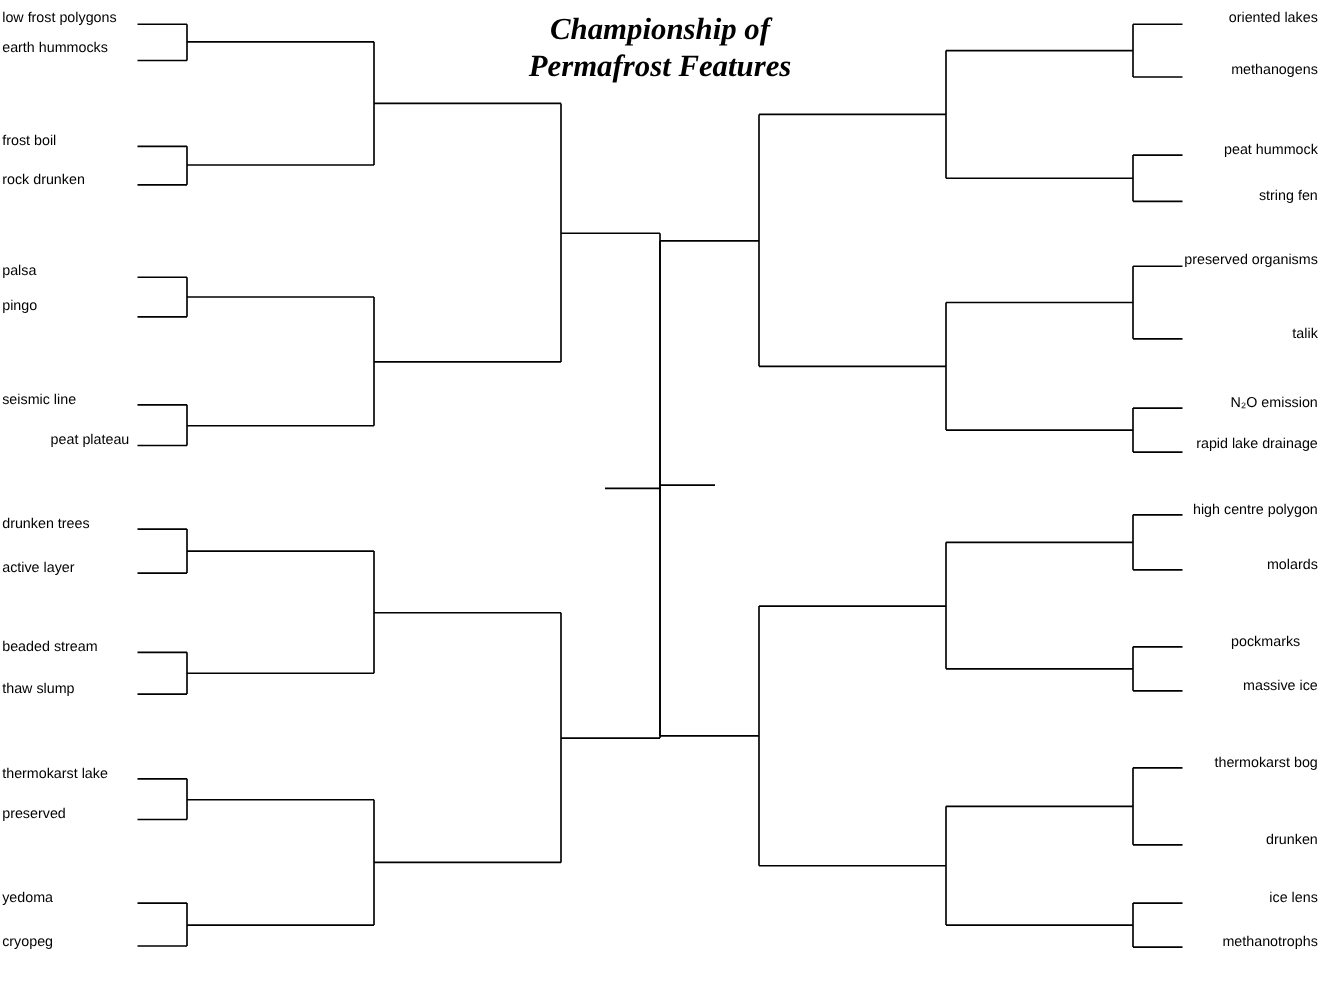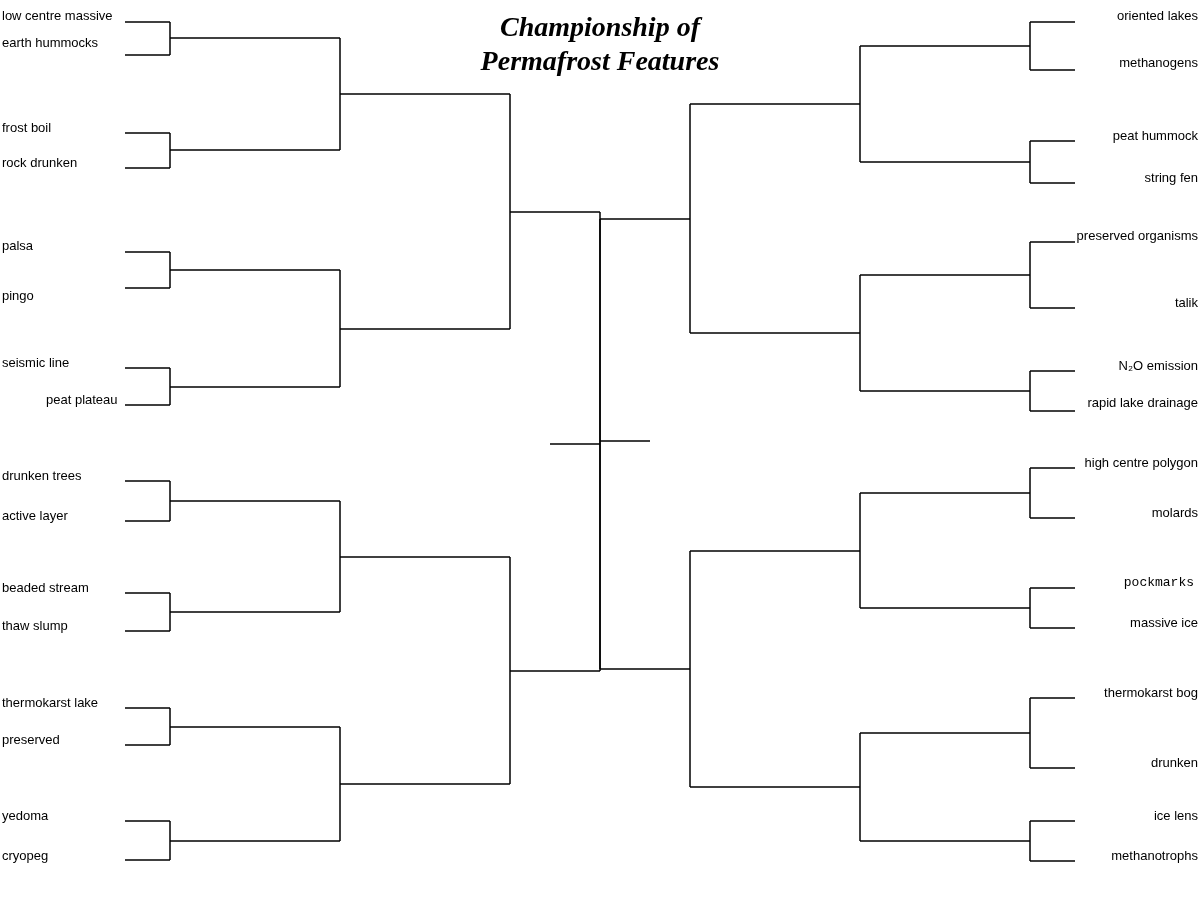--- a/index.html
+++ b/index.html
@@ -56,26 +56,26 @@
 </head>
 <body>
 
 <div class="bracket-container">
 
   <div class="title">
     <span>Championship of</span><br>
     <span>Permafrost Features</span>
   </div>
 
-  <div class="team" style="left:2px; top:8px;">low centre massive</div>
+  <div class="team" style="left:2px; top:8px;">low frost polygons</div>
   <div class="team" style="left:2px; top:35px;">earth hummocks</div>
   <div class="team" style="left:2px; top:120px;">frost boil</div>
   <div class="team" style="left:2px; top:155px;">rock drunken</div>
   <div class="team" style="left:2px; top:238px;">palsa</div>
-  <div class="team" style="left:2px; top:288px;">pingo</div>
+  <div class="team" style="left:2px; top:270px;">pingo</div>
   <div class="team" style="left:2px; top:355px;">seismic line</div>
   <div class="team" style="left:2px; top:392px;padding-left:44px;">peat plateau</div>
   <div class="team" style="left:2px; top:468px;">drunken trees</div>
   <div class="team" style="left:2px; top:508px;">active layer</div>
   <div class="team" style="left:2px; top:580px;">beaded stream</div>
   <div class="team" style="left:2px; top:618px;">thaw slump</div>
   <div class="team" style="left:2px; top:695px;">thermokarst lake</div>
   <div class="team" style="left:2px; top:732px;">preserved</div>
   <div class="team" style="left:2px; top:808px;">yedoma</div>
   <div class="team" style="left:2px; top:848px;">cryopeg</div>
@@ -83,21 +83,21 @@
   <div class="team" style="right:2px; top:8px; text-align:right;">oriented lakes</div>
   <div class="team" style="right:2px; top:55px; text-align:right;">methanogens</div>
   <div class="team" style="right:2px; top:128px; text-align:right;">peat hummock</div>
   <div class="team" style="right:2px; top:170px; text-align:right;">string fen</div>
   <div class="team" style="right:2px; top:228px; text-align:center;">preserved organisms</div>
   <div class="team" style="right:2px; top:295px; text-align:right;">talik</div>
   <div class="team" style="right:2px; top:358px; text-align:right;">N₂O emission</div>
   <div class="team" style="right:2px; top:395px; text-align:right;">rapid lake drainage</div>
   <div class="team" style="right:2px; top:455px; text-align:right;">high centre polygon</div>
   <div class="team" style="right:2px; top:505px; text-align:right;">molards</div>
-  <div class="team" style="right:6px; top:575px; text-align:left;font-family:Liberation Mono, monospace;">pockmarks</div>
+  <div class="team" style="right:18px; top:575px; text-align:left;">pockmarks</div>
   <div class="team" style="right:2px; top:615px; ">massive ice</div>
   <div class="team" style="right:2px; top:685px; text-align:right;">thermokarst bog</div>
   <div class="team" style="right:2px; top:755px; text-align:right;">drunken</div>
   <div class="team" style="right:2px; top:808px; text-align:right;">ice lens</div>
   <div class="team" style="right:2px; top:848px; text-align:right;">methanotrophs</div>
 
   <svg class="lines">
 
     <line x1="125" y1="22" x2="170" y2="22"></line>
     <line x1="125" y1="55" x2="170" y2="55"></line>

